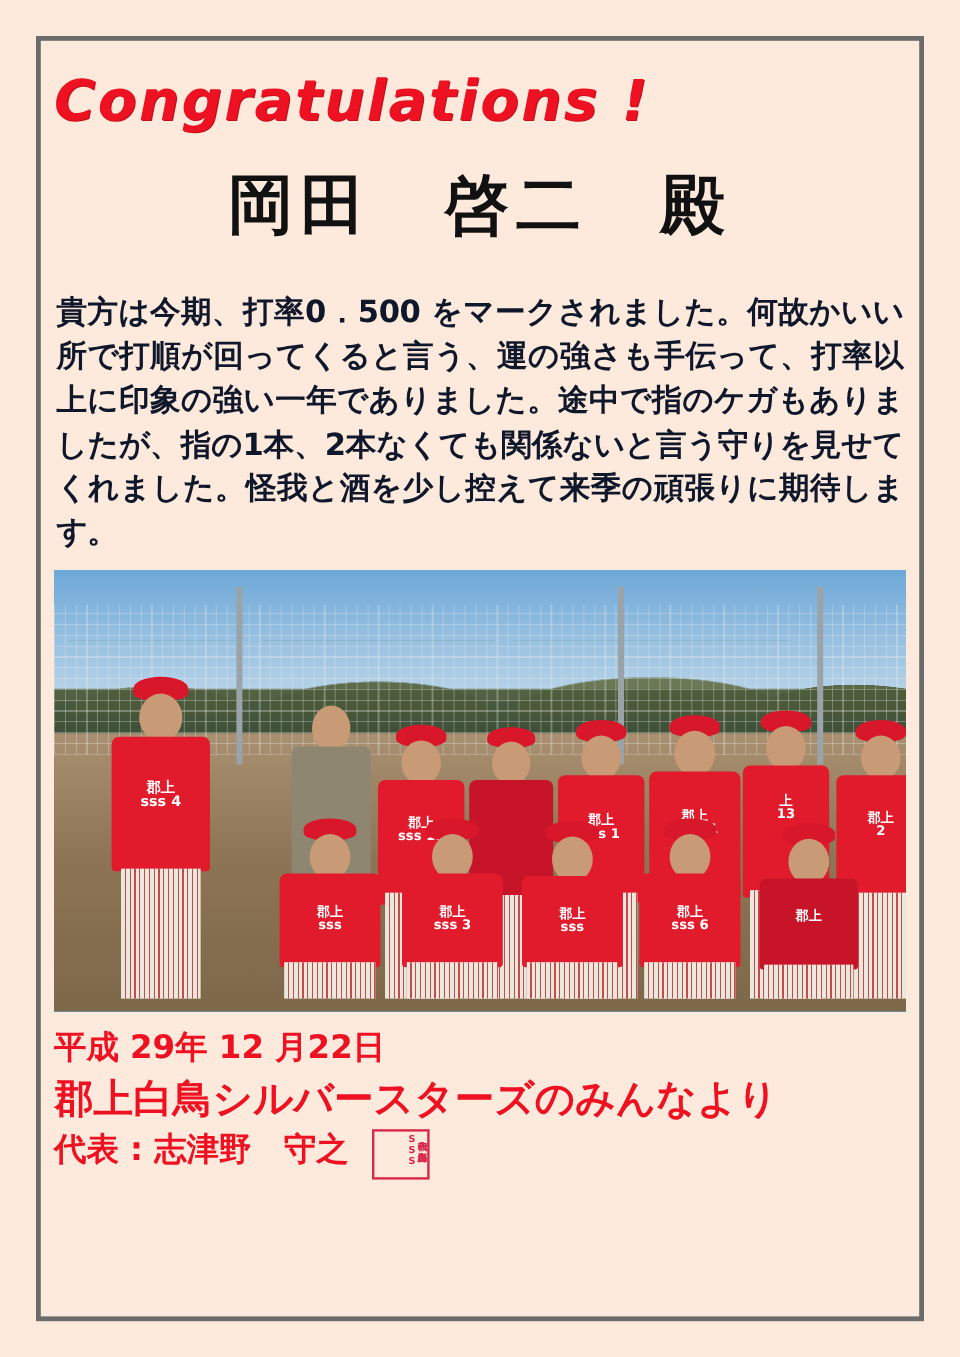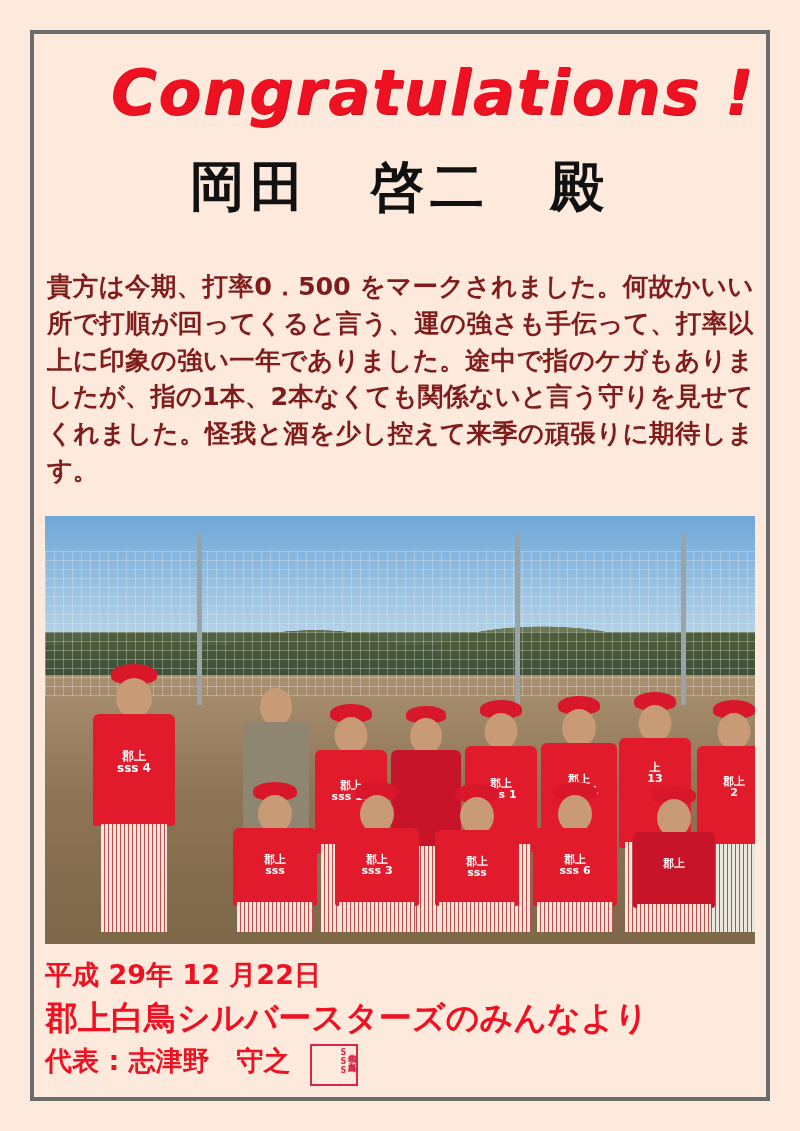--- a/index.html
+++ b/index.html
@@ -38,60 +38,60 @@
     left: 45px;
     top: 44px;
     right: 45px;
     bottom: 42px;
     box-sizing: border-box;
     display: flex;
     flex-direction: column;
   }
 
   .headline {
-    text-align: right;
+    text-align: left;
     color: #ee1122;
     font-family: "DejaVu Sans", sans-serif;
     font-weight: bold;
     font-style: italic;
-    font-size: 62px;
+    font-size: 47px;
     letter-spacing: 2px;
     line-height: 1.05;
     margin-top: 16px;
     text-shadow: 1px 1px 0 #c8101d;
     white-space: nowrap;
   }
 
   .recipient {
     text-align: center;
     color: #111;
     font-family: "DejaVu Sans", sans-serif;
     font-weight: bold;
     font-size: 54px;
     letter-spacing: 6px;
     margin-top: 26px;
     white-space: nowrap;
   }
 
   .body-text {
-    margin-top: 44px;
-    color: #7f1d1d;
+    margin-top: 34px;
+    color: #0f172a;
     font-family: "DejaVu Sans", sans-serif;
     font-weight: bold;
     font-size: 25.5px;
     line-height: 1.44;
     text-align: justify;
     letter-spacing: -0.3px;
     padding: 0 2px;
   }
 
   .photo-wrap {
-    margin-top: 28px;
+    margin-top: 12px;
     width: 100%;
-    height: 428px;
+    height: 368px;
     position: relative;
     overflow: hidden;
     background: #0369a1;
   }
 
   
   .sky {
     position: absolute;
     left: 0; top: 0; right: 0;
     height: 30%;

